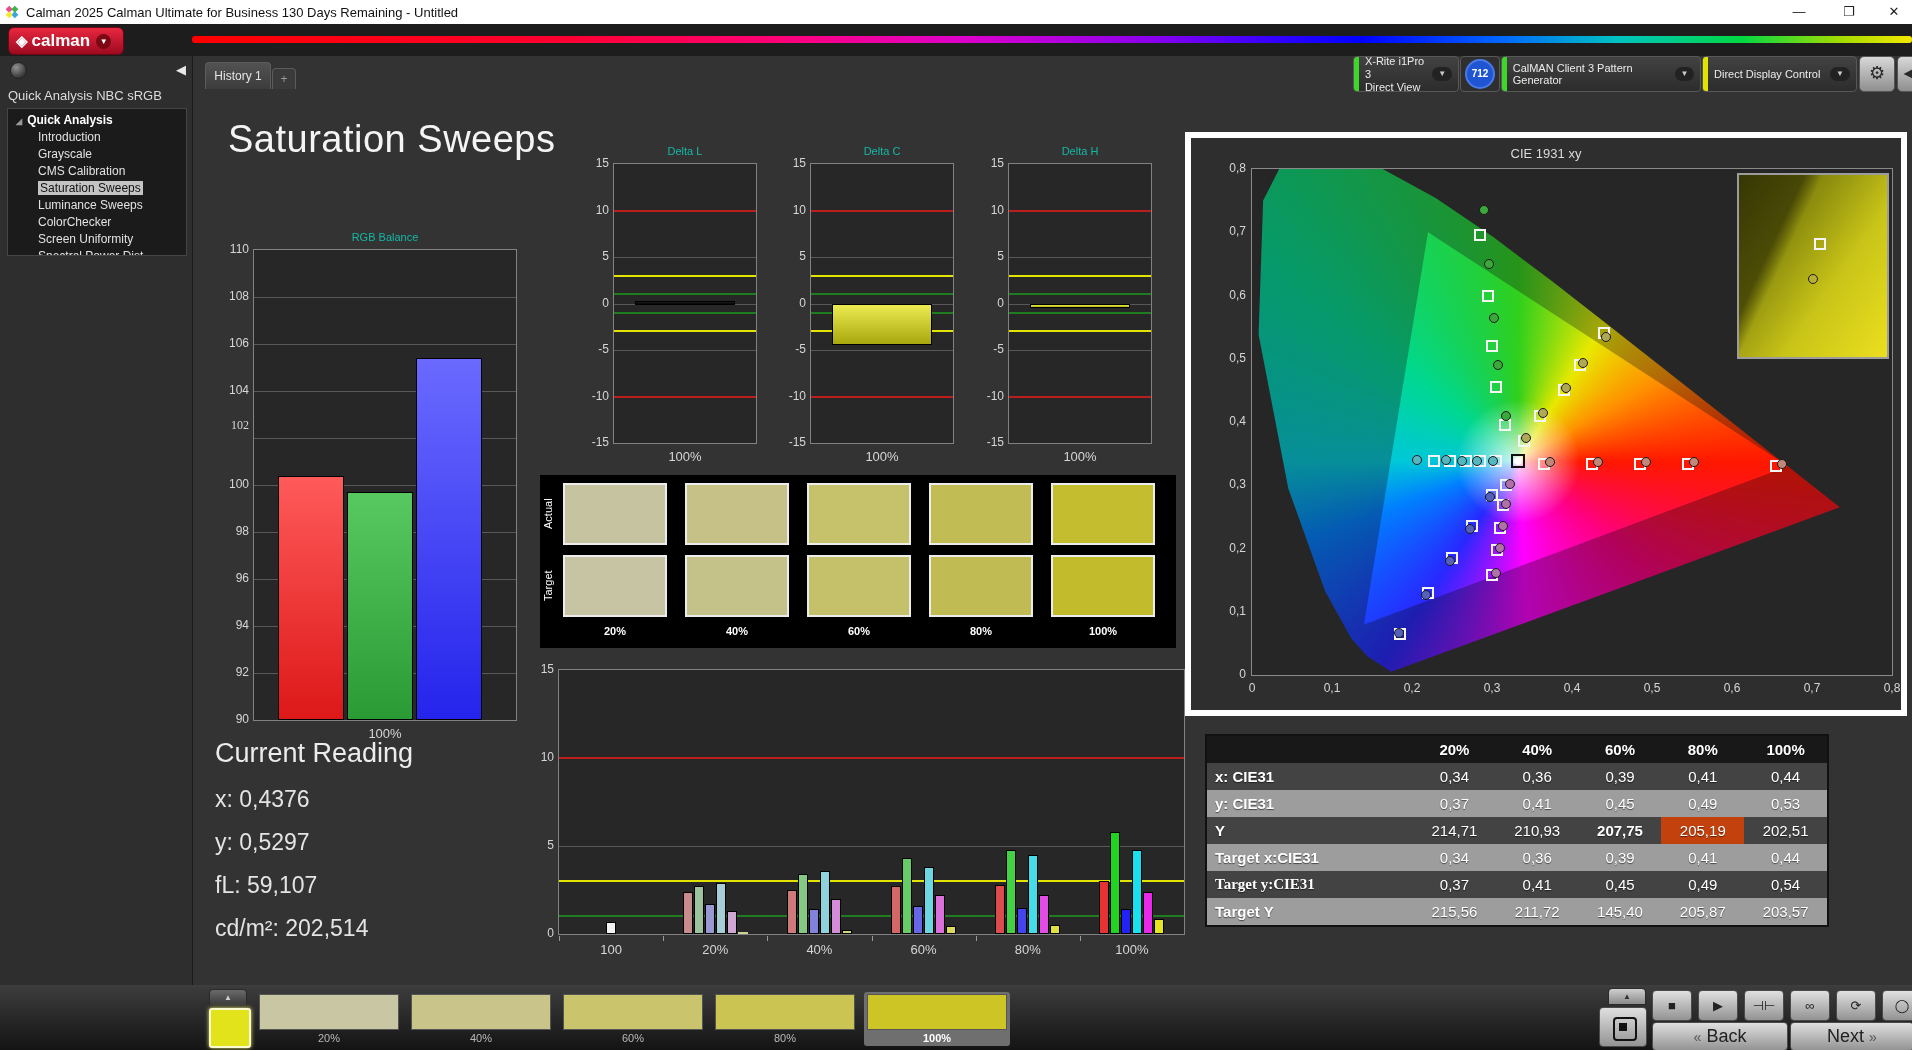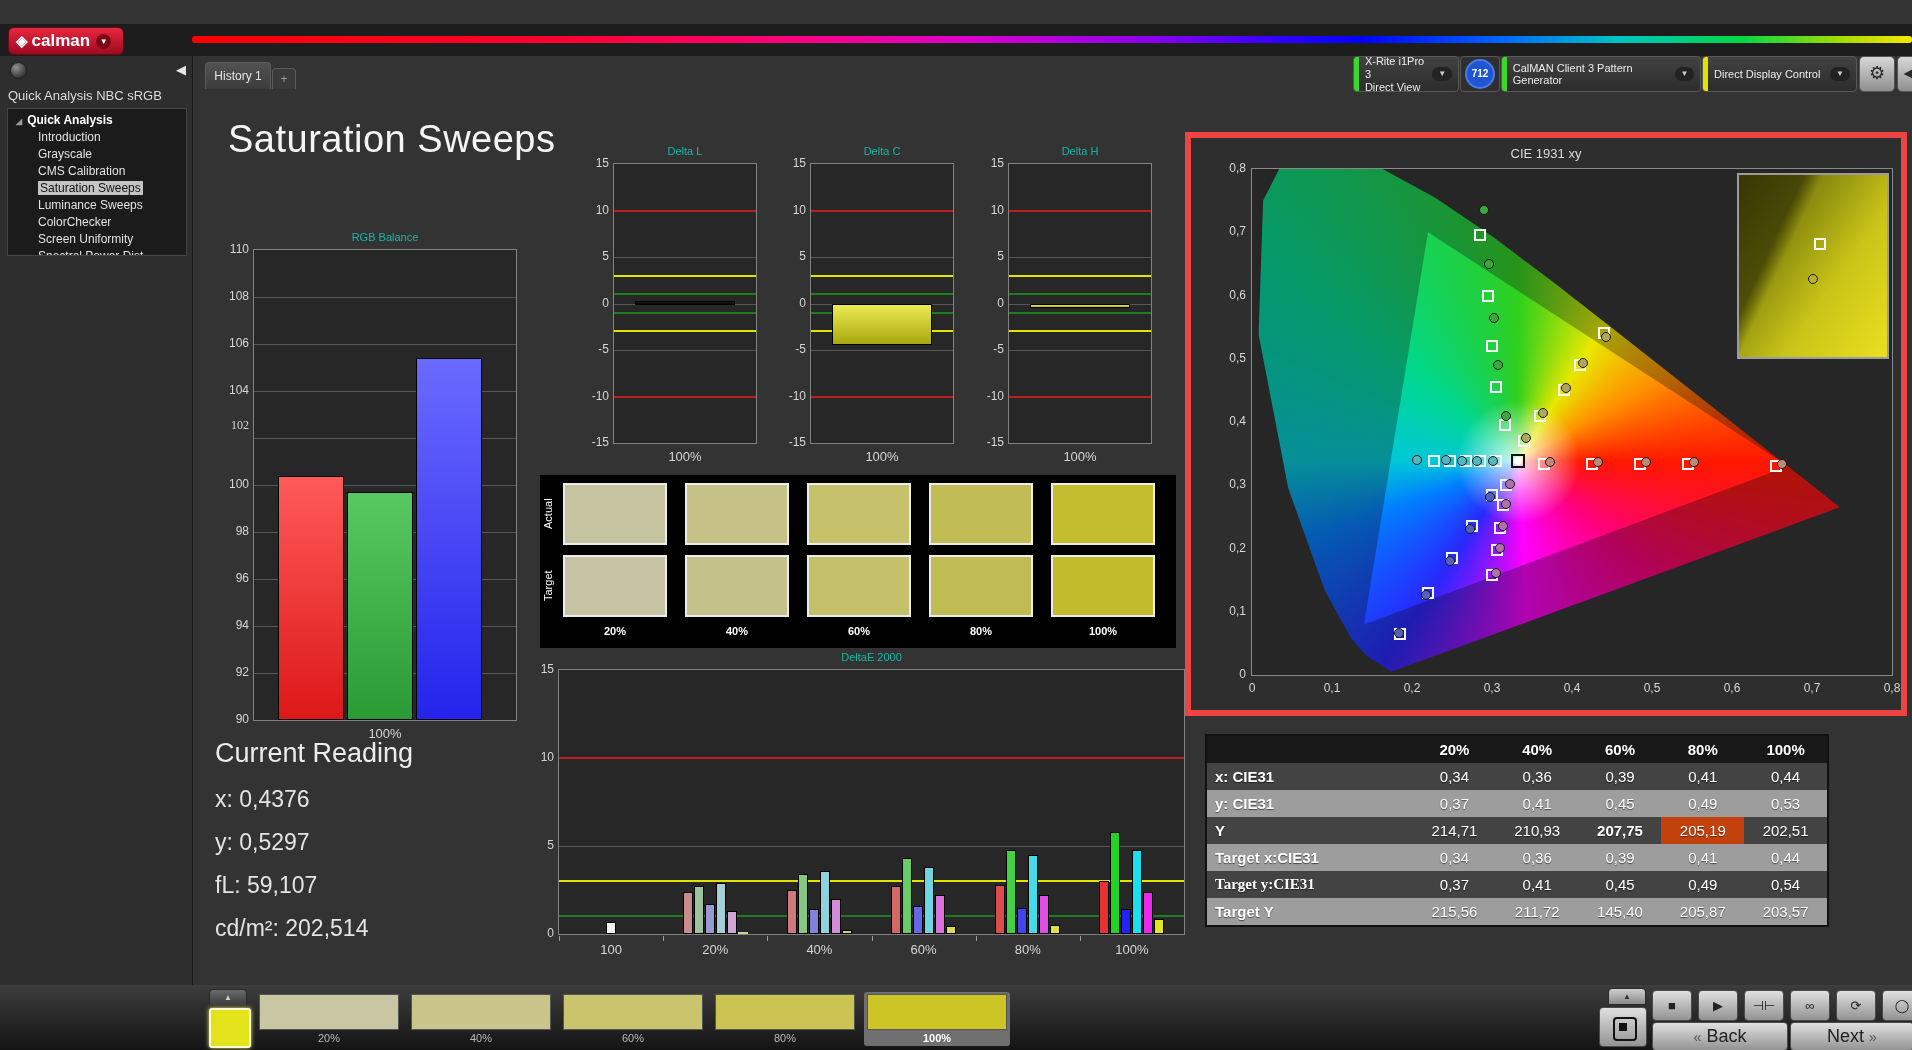--- a/index.html
+++ b/index.html
@@ -58,21 +58,21 @@
   .bar{position:absolute;border:1px solid #000;box-sizing:border-box;}
   
   .swpanel{position:absolute;left:540px;top:475px;width:636px;height:173px;background:#000;}
   .swrowlab{position:absolute;left:2px;width:16px;color:#fff;font-size:11px;writing-mode:vertical-rl;transform:rotate(180deg);text-align:center;}
   .sw{position:absolute;border:2px solid #ececec;box-sizing:border-box;}
   .swcol{position:absolute;color:#fff;font-size:11px;font-weight:bold;text-align:center;width:104px;}
   
   .reading-title{position:absolute;left:215px;top:738px;color:#ececec;font-size:27px;}
   .reading-line{position:absolute;left:215px;color:#e4e4e4;font-size:23px;}
   
-  .ciepanel{position:absolute;left:1185px;top:132px;width:710px;height:572px;background:#2e2e2e;border:6px solid #ef4444;}
+  .ciepanel{position:absolute;left:1185px;top:132px;width:710px;height:572px;background:#2e2e2e;border:6px solid #ffffff;}
   .cietitle{position:absolute;width:100%;top:8px;text-align:center;color:#d9d9d9;font-size:13px;}
   .cieplot{position:absolute;left:60px;top:30px;width:640px;height:506px;background:#262626;border:1px solid #8a8a8a;}
   .layer{position:absolute;left:0;top:0;width:100%;height:100%;}
   .mk-sq{position:absolute;width:12px;height:12px;border:2px solid #f5f5f5;box-sizing:border-box;transform:translate(-50%,-50%);}
   .mk-ci{position:absolute;width:10px;height:10px;border-radius:50%;border:1px solid #1a1a1a;box-sizing:border-box;transform:translate(-50%,-50%);}
   .cie-ylab{position:absolute;right:100%;margin-right:6px;width:30px;text-align:right;color:#d6d6d6;font-size:12px;}
   .cie-xlab{position:absolute;top:100%;margin-top:6px;width:34px;margin-left:-17px;text-align:center;color:#d6d6d6;font-size:12px;}
   .inset{position:absolute;right:3px;top:4px;width:148px;height:182px;border:2px solid #9c9c9c;
          background:linear-gradient(115deg,rgba(25,25,0,.55) 0 28%,rgba(0,0,0,0) 36%),
                     linear-gradient(125deg,#5a5a0a 0%,#90900f 35%,#c8c418 62%,#ecdf1e 100%);}
@@ -93,20 +93,34 @@
   .silver{position:absolute;background:linear-gradient(#e0e0e0,#939393);border:1px solid #4a4a4a;border-radius:4px;
           color:#222;text-align:center;}
   .minibtn{position:absolute;background:linear-gradient(#6a6a6a,#3a3a3a);border:1px solid #2a2a2a;border-radius:4px 4px 0 0;
            color:#cfcfcf;font-size:8px;text-align:center;}
 </style>
 </head>
 <body>
 
 <div id="root">
 
+  <div class="titlebar">
+    <svg width="16" height="16" style="margin-left:4px">
+      <g transform="translate(8,8)">
+        <rect x="-6.5" y="-2.5" width="5" height="5" transform="rotate(45)" fill="#e84c8b"></rect>
+        <rect x="1.5" y="-2.5" width="5" height="5" transform="rotate(45)" fill="#31a8e0"></rect>
+        <rect x="-2.5" y="-6.5" width="5" height="5" transform="rotate(45)" fill="#3cb54a"></rect>
+        <rect x="-2.5" y="1.5" width="5" height="5" transform="rotate(45)" fill="#f7e733"></rect>
+      </g>
+    </svg>
+    <span class="ttext">Calman 2025 Calman Ultimate for Business 130 Days Remaining  - Untitled</span>
+    <span class="winbtn" style="left:1782px">—</span>
+    <span class="winbtn" style="left:1832px">❐</span>
+    <span class="winbtn" style="left:1877px">✕</span>
+  </div>
 
   <div class="appheader">
     <div class="brandbtn">
       <span class="bdia">◈</span>
       <span>calman</span>
       <span class="bchev">▼</span>
     </div>
     <div class="rainbow"></div>
   </div>
 
@@ -272,21 +286,20 @@
       <div class="sw" style="left: 389px; top: 80px; width: 104px; height: 62px; background: rgb(193, 187, 83);"></div>
       <div class="sw" style="left: 511px; top: 80px; width: 104px; height: 62px; background: rgb(194, 188, 45);"></div>
       <div class="swcol" style="left: 23px; top: 150px;">20%</div>
       <div class="swcol" style="left: 145px; top: 150px;">40%</div>
       <div class="swcol" style="left: 267px; top: 150px;">60%</div>
       <div class="swcol" style="left: 389px; top: 150px;">80%</div>
       <div class="swcol" style="left: 511px; top: 150px;">100%</div>
     </div>
 
   <div class="plot" id="dePlot" style="left:558px;top:669px;width:625px;height:264px;">
-    <div class="ctitle">DeltaE 2000</div>
   <div class="ylab" style="top: 256px;">0</div>
       <div class="grid" style="top: 176px;"></div>
       <div class="ylab" style="top: 168px;">5</div>
       <div class="grid" style="top: 88px;"></div>
       <div class="ylab" style="top: 80px;">10</div>
       <div class="ylab" style="top: -8px;">15</div>
       <div class="refline" style="top: 87px; background: rgb(188, 30, 30);"></div>
       <div class="refline" style="top: 210.2px; background: rgb(227, 227, 0);"></div>
       <div class="refline" style="top: 245.4px; background: rgb(31, 125, 31);"></div>
       <div style="left: 0px; top: 266px; width: 1px; height: 5px; background: rgb(153, 153, 153); position: absolute;"></div>

